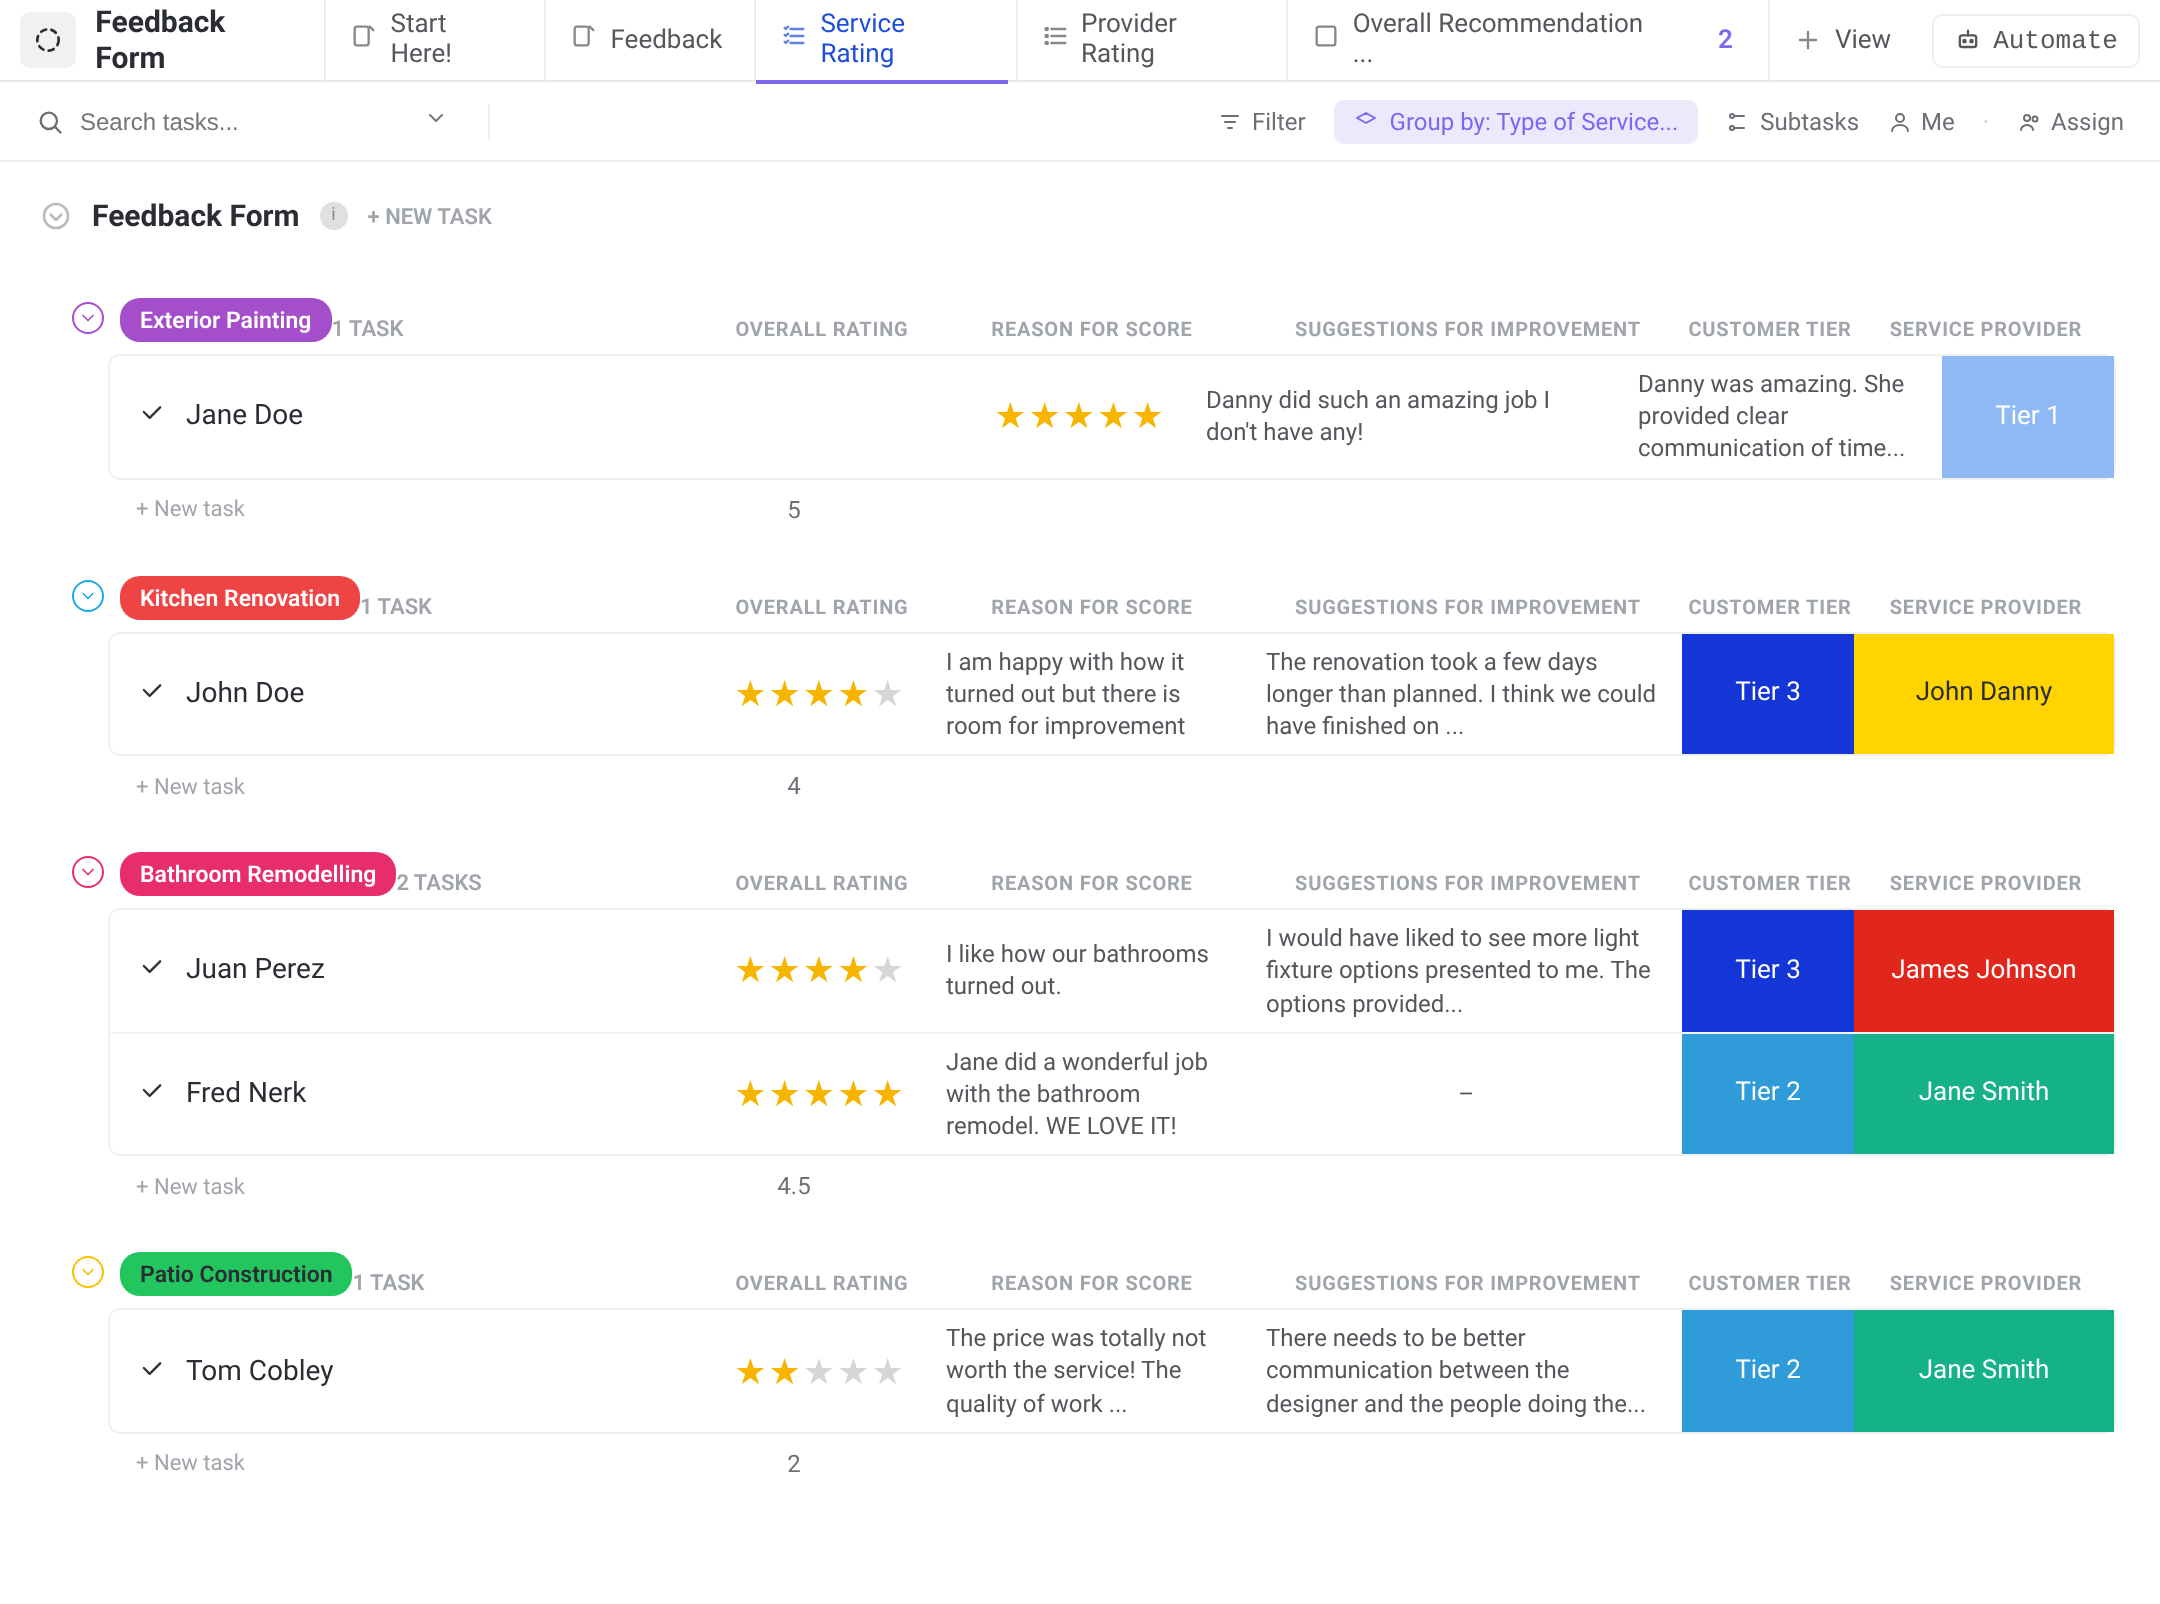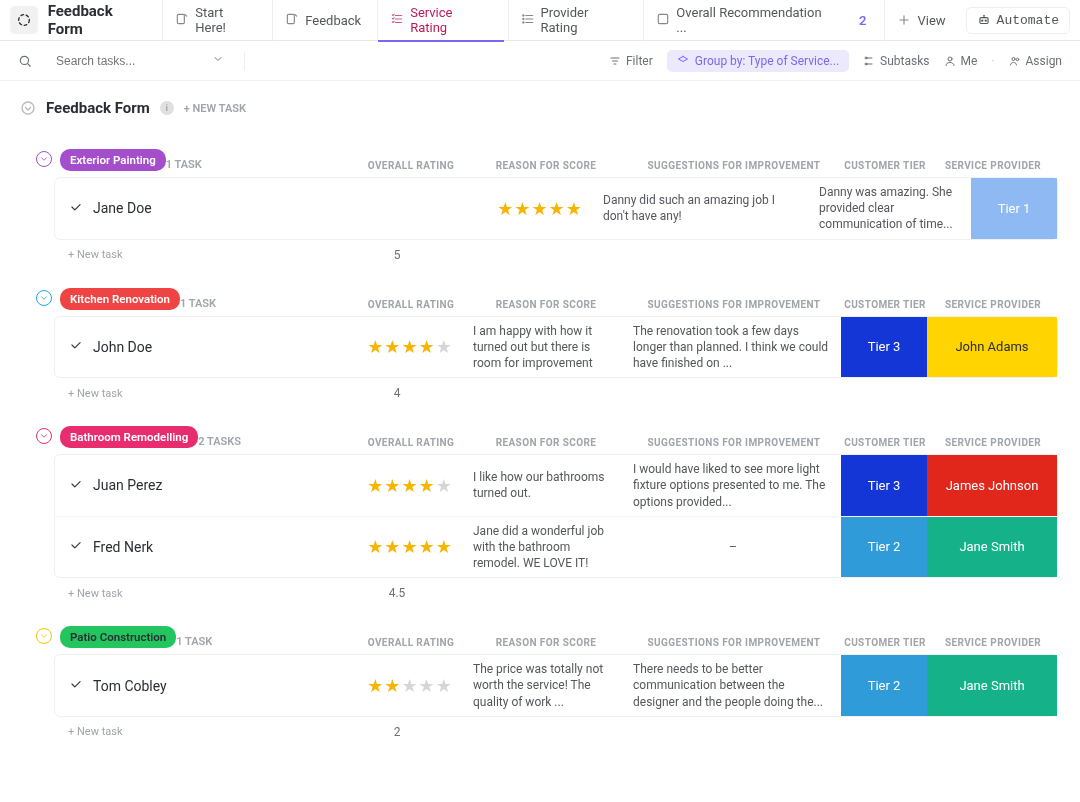--- a/index.html
+++ b/index.html
@@ -3,28 +3,28 @@
 <meta charset="utf-8">
 <style>
   * { box-sizing: border-box; margin: 0; padding: 0; }
   body { font-family: -apple-system, BlinkMacSystemFont, "Segoe UI", Roboto, Helvetica, Arial, sans-serif; font-size: 13px; color: #2a2e34; background: #fff; width: 1080px; height: 802px; overflow: hidden; }
   .topbar { display: flex; align-items: center; height: 41px; border-bottom: 1px solid #e8e8e8; padding: 0 10px; gap: 4px; }
   .app-icon { width: 28px; height: 28px; background: #f1f1f1; border-radius: 5px; display:flex; align-items:center; justify-content:center;}
   .app-icon svg { width: 16px; height: 16px; }
   .page-title { font-weight: 700; font-size: 15px; margin-left: 6px; margin-right: 8px; }
   .tab { display: flex; align-items: center; gap: 6px; padding: 0 12px; height: 41px; color: #54575c; font-size: 13px; cursor: pointer; border-left:1px solid #eee; position:relative;}
   .tab svg { width: 14px; height: 14px; opacity: .7; }
-  .tab.active { color: #be185d; }
+  .tab.active { color: #1d4ed8; }
   .tab.active::after { content:""; position:absolute; bottom:-1px; left:0; right:0; height:2px; background:#7b68ee; }
   .tab-more { color:#7b68ee; font-weight:600; padding:0 10px; cursor:pointer; display:flex; align-items:center; gap:4px;}
   .spacer { flex: 1; }
   .btn-light { display:flex; align-items:center; gap:6px; padding: 5px 10px; border:1px solid #eee; border-radius:5px; cursor:pointer; font-size:13px; color:#54575c;font-family:Liberation Mono, monospace;}
   .btn-light svg { width:14px; height:14px; }
   .filterbar { display:flex; align-items:center; height:40px; border-bottom:1px solid #f0f0f0; padding: 0 18px; gap:14px; font-size:12px; color:#6b6f76;}
-  .search-wrap { display:flex; align-items:center; gap:24px; flex:0 0 180px;}
+  .search-wrap { display:flex; align-items:center; gap:8px; flex:0 0 180px;}
   .search-wrap input { border:none; outline:none; font-size:12px; color:#6b6f76; width:130px;}
   .chev-icon svg { width:12px; height:12px; color:#777;}
   .vsep { width:1px; height:18px; background:#eee; margin:0 6px;}
   .chip { background:#ece9fd; color:#7b68ee; padding:4px 10px; border-radius:5px; font-size:12px; display:flex; align-items:center; gap:6px;}
   .filterbar .link { display:flex; align-items:center; gap:5px; cursor:pointer;}
   .filterbar svg { width:12px; height:12px; }
   .list-header { display:flex; align-items:center; gap:10px; padding: 18px 20px 8px; color:#2a2e34;}
   .list-header .title { font-weight:700; font-size:15px;}
   .info-icon { width:14px; height:14px; background:#e0e0e0; border-radius:50%; display:inline-flex; align-items:center; justify-content:center; font-size:9px; color:#888;}
   .new-task-link { color:#a0a4ab; font-size:11px; font-weight:600; cursor:pointer;}
@@ -258,21 +258,21 @@
                 <polyline points="5 12 10 17 19 8"></polyline>
               </svg></span>
         <span>John Doe</span>
       </div>
       <div class="cell w-rating">
             <span class="stars">★★★★<span class="empty">★</span></span>
           </div>
       <div class="cell text w-reason">I am happy with how it turned out but there is room for improvement</div>
       <div class="cell text w-sugg" style="">The renovation took a few days longer than planned. I think we could have finished on ...</div>
       <div class="tier-cell w-tier" style="background:#1436d6">Tier 3</div>
-      <div class="prov-cell w-prov" style="background:#ffd400;color:#2a2e34">John Adams</div>
+      <div class="prov-cell w-prov" style="background:#ffd400;color:#2a2e34">John Danny</div>
     </div>
       </div>
     <div class="footer-row" style="margin-left:18px">
       <span class="new">+ New task</span>
       <span class="flex1"></span>
       <span class="avg">4</span>
       <span style="width:592px"></span>
     </div>
     </div>
     <div class="group">

